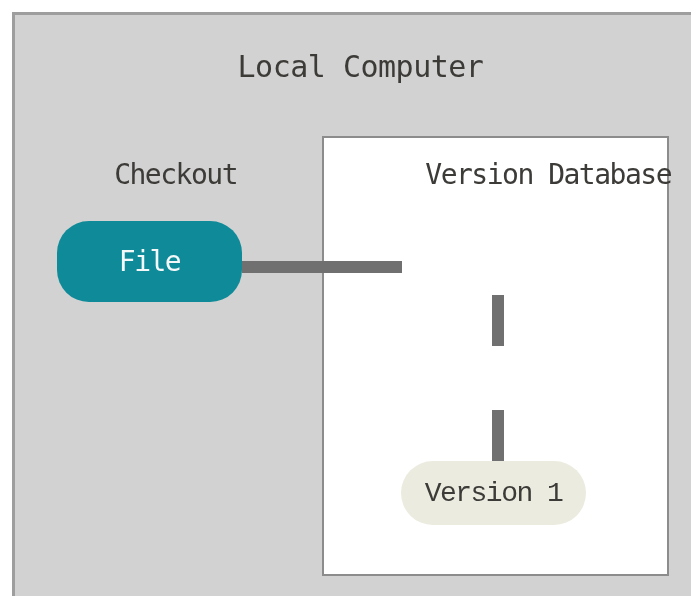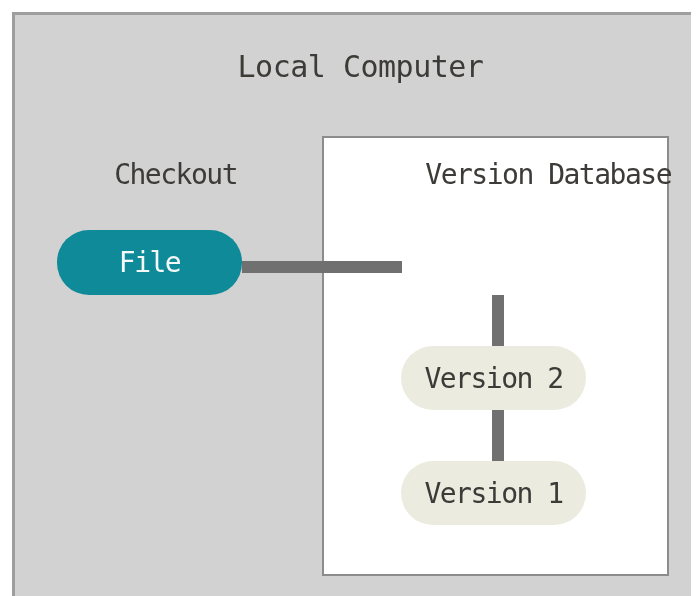--- a/index.html
+++ b/index.html
@@ -69,33 +69,33 @@
     border-radius: 32px;
     display: flex;
     align-items: center;
     justify-content: center;
     font-size: 28px;
     letter-spacing: -1.5px;
     z-index: 2;
   }
   .file-pill {
     left: 42px;
-    top: 215px;
-    height: 65px;
+    top: 206px;
+    height: 81px;
     background: var(--teal);
     color: var(--teal-text);
   }
   .version-pill {
     left: 386px;
     background: var(--cream);
     color: var(--text);
   }
   .pill-v3 { top: 216px; }
   .pill-v2 { top: 331px; }
-  .pill-v1 { top: 446px; }
+  .pill-v1 { top: 446px; font-family: Liberation Mono, monospace; }
   .connector-h {
     position: absolute;
     left: 227px;
     top: 246px;
     width: 160px;
     height: 2px;
     background: var(--line);
     z-index: 1;
   }
   .connector-v {
@@ -124,17 +124,16 @@
 
   <div class="connector-h"></div>
 
   <div class="connector-v connector-v3-v2"></div>
 
   <div class="connector-v connector-v2-v1"></div>
 
   <div class="pill file-pill">File</div>
 
 
-  <div class="pill version-pill pill-v2">Version 2</div>
 
   <div class="pill version-pill pill-v1">Version 1</div>
 
 </div>
 
 </body></html>

